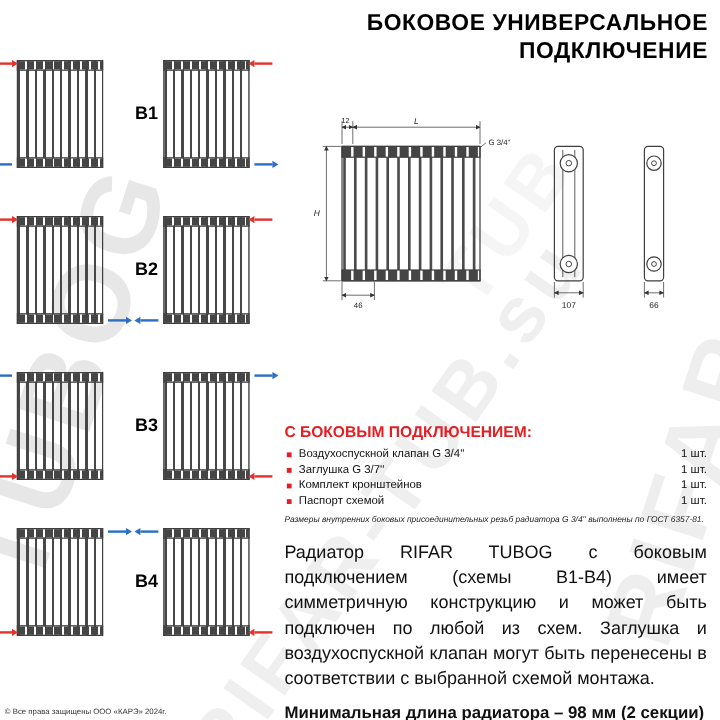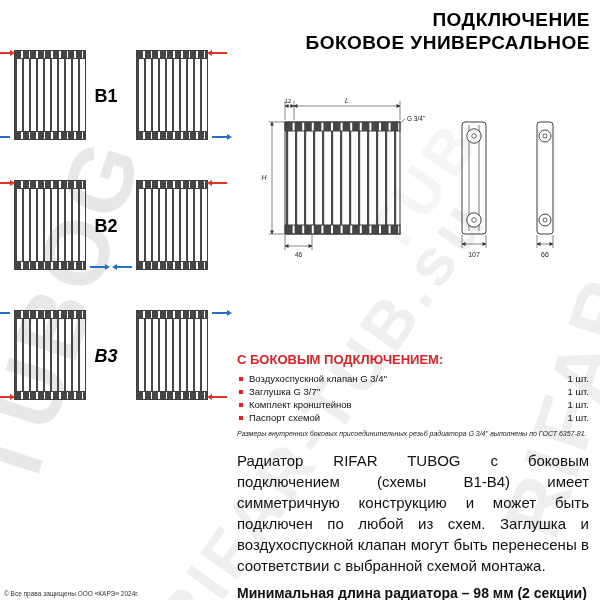--- a/index.html
+++ b/index.html
@@ -14,30 +14,30 @@
   .wm1{left:-48px;top:468px;font-size:92px;transform:rotate(-72deg);color:rgba(120,120,120,0.18);}
   .wm2{left:140px;top:612px;font-size:66px;transform:rotate(-55deg);color:rgba(125,125,125,0.12);}
   .wm3{left:486px;top:520px;font-size:80px;transform:rotate(-72deg);color:rgba(125,125,125,0.13);}
   .wm4{left:352px;top:226px;font-size:62px;transform:rotate(-55deg);color:rgba(125,125,125,0.08);}
   .content{position:absolute;inset:0;z-index:1;}
   
   .page-title{position:absolute;top:8px;right:10px;width:420px;text-align:right;
     font-size:19px;font-weight:bold;letter-spacing:0.5px;line-height:1.22;color:#000;}
   
   .scheme-row{position:absolute;left:8px;width:222px;height:92px;}
-  .row1{top:50px;} .row2{top:180px;} .row3{top:310px;font-style:italic;} .row4{top:440px;}
+  .row1{top:50px;} .row2{top:180px;} .row3{top:310px;} .row4{top:440px;}
   .rad-wrap{position:absolute;top:0;width:72px;height:90px;}
   .rad-a{left:6px;} .rad-b{left:128px;}
   .radiator{position:absolute;inset:0;border:1px solid var(--line);
     background:repeating-linear-gradient(90deg,#474747 0 2px,transparent 2px 7px);}
   .collector{position:absolute;left:-1px;right:-1px;height:7px;border:1px solid var(--line);
     background:repeating-linear-gradient(90deg,#454545 0 6px,#ffffff 6px 7.6px);}
   .collector.top{top:-1px;} .collector.bottom{bottom:-1px;}
-  .scheme-label{position:absolute;left:76px;top:36px;width:44px;text-align:center;
-    font-size:18px;font-weight:bold;color:#000;}
+  .scheme-label{position:absolute;left:92px;top:36px;width:44px;text-align:center;
+    font-size:15px;font-weight:bold;color:#000;}
   .arrow{position:absolute;width:15px;height:2px;}
   .arrow.supply{background:var(--red);color:var(--red);}
   .arrow.return{background:var(--blue);color:var(--blue);}
   .arrow.tl,.arrow.tr{top:2px;} .arrow.bl,.arrow.br{bottom:2px;}
   .arrow.tl,.arrow.bl{left:-19px;} .arrow.tr,.arrow.br{right:-19px;}
   .arrow::after{content:"";position:absolute;top:-2.5px;width:0;height:0;
     border-top:3.5px solid transparent;border-bottom:3.5px solid transparent;}
   .arrow.right::after{right:-5px;border-left:5.5px solid;}
   .arrow.left::after{left:-5px;border-right:5.5px solid;}
   
@@ -64,22 +64,22 @@
 <body style="--red: #e2342b; --blue: #2b6fc4; --hred: #e31e24; --line: #3f3f3f;">
 
 <div class="wm wm1">TUBOG</div>
 <div class="wm wm2">RIFAR-TUB.su</div>
 <div class="wm wm3">RIFAR</div>
 <div class="wm wm4">TUB</div>
 
 <div class="content">
 
   <div class="page-title">
+    <div>БОКОВОЕ УНИВЕРСАЛЬНОЕ</div>
     <div>ПОДКЛЮЧЕНИЕ</div>
-    <div>БОКОВОЕ УНИВЕРСАЛЬНОЕ</div>
   </div>
 
   <div class="scheme-row row1">
     <div class="rad-wrap rad-a">
       <div class="radiator">
           <div class="collector top"></div>
           <div class="collector bottom"></div>
         </div>
     <div class="arrow supply tl right"></div>
         <div class="arrow return bl left"></div>
@@ -128,20 +128,39 @@
     <div class="rad-wrap rad-b">
       <div class="radiator">
           <div class="collector top"></div>
           <div class="collector bottom"></div>
         </div>
     <div class="arrow return tr right"></div>
         <div class="arrow supply br left"></div>
       </div>
   </div>
 
+  <div class="scheme-row row4">
+    <div class="rad-wrap rad-a">
+      <div class="radiator">
+          <div class="collector top"></div>
+          <div class="collector bottom"></div>
+        </div>
+    <div class="arrow return tr right"></div>
+        <div class="arrow supply bl right"></div>
+      </div>
+    <div class="scheme-label">В4</div>
+    <div class="rad-wrap rad-b">
+      <div class="radiator">
+          <div class="collector top"></div>
+          <div class="collector bottom"></div>
+        </div>
+    <div class="arrow return tl left"></div>
+        <div class="arrow supply br left"></div>
+      </div>
+  </div>
 
   <svg class="svg-front" width="200" height="175" viewBox="0 0 200 175">
     <defs>
       <marker id="ar" viewBox="0 0 10 10" refX="9" refY="5" markerWidth="6.5" markerHeight="6.5" orient="auto-start-reverse">
         <path d="M0,0L10,5L0,10z" fill="#333"></path>
       </marker>
     </defs>
 
     <line x1="31" y1="86" x2="144" y2="86" stroke="#4a4a4a" stroke-width="96" stroke-dasharray="2.2 6.8"></line>
 

